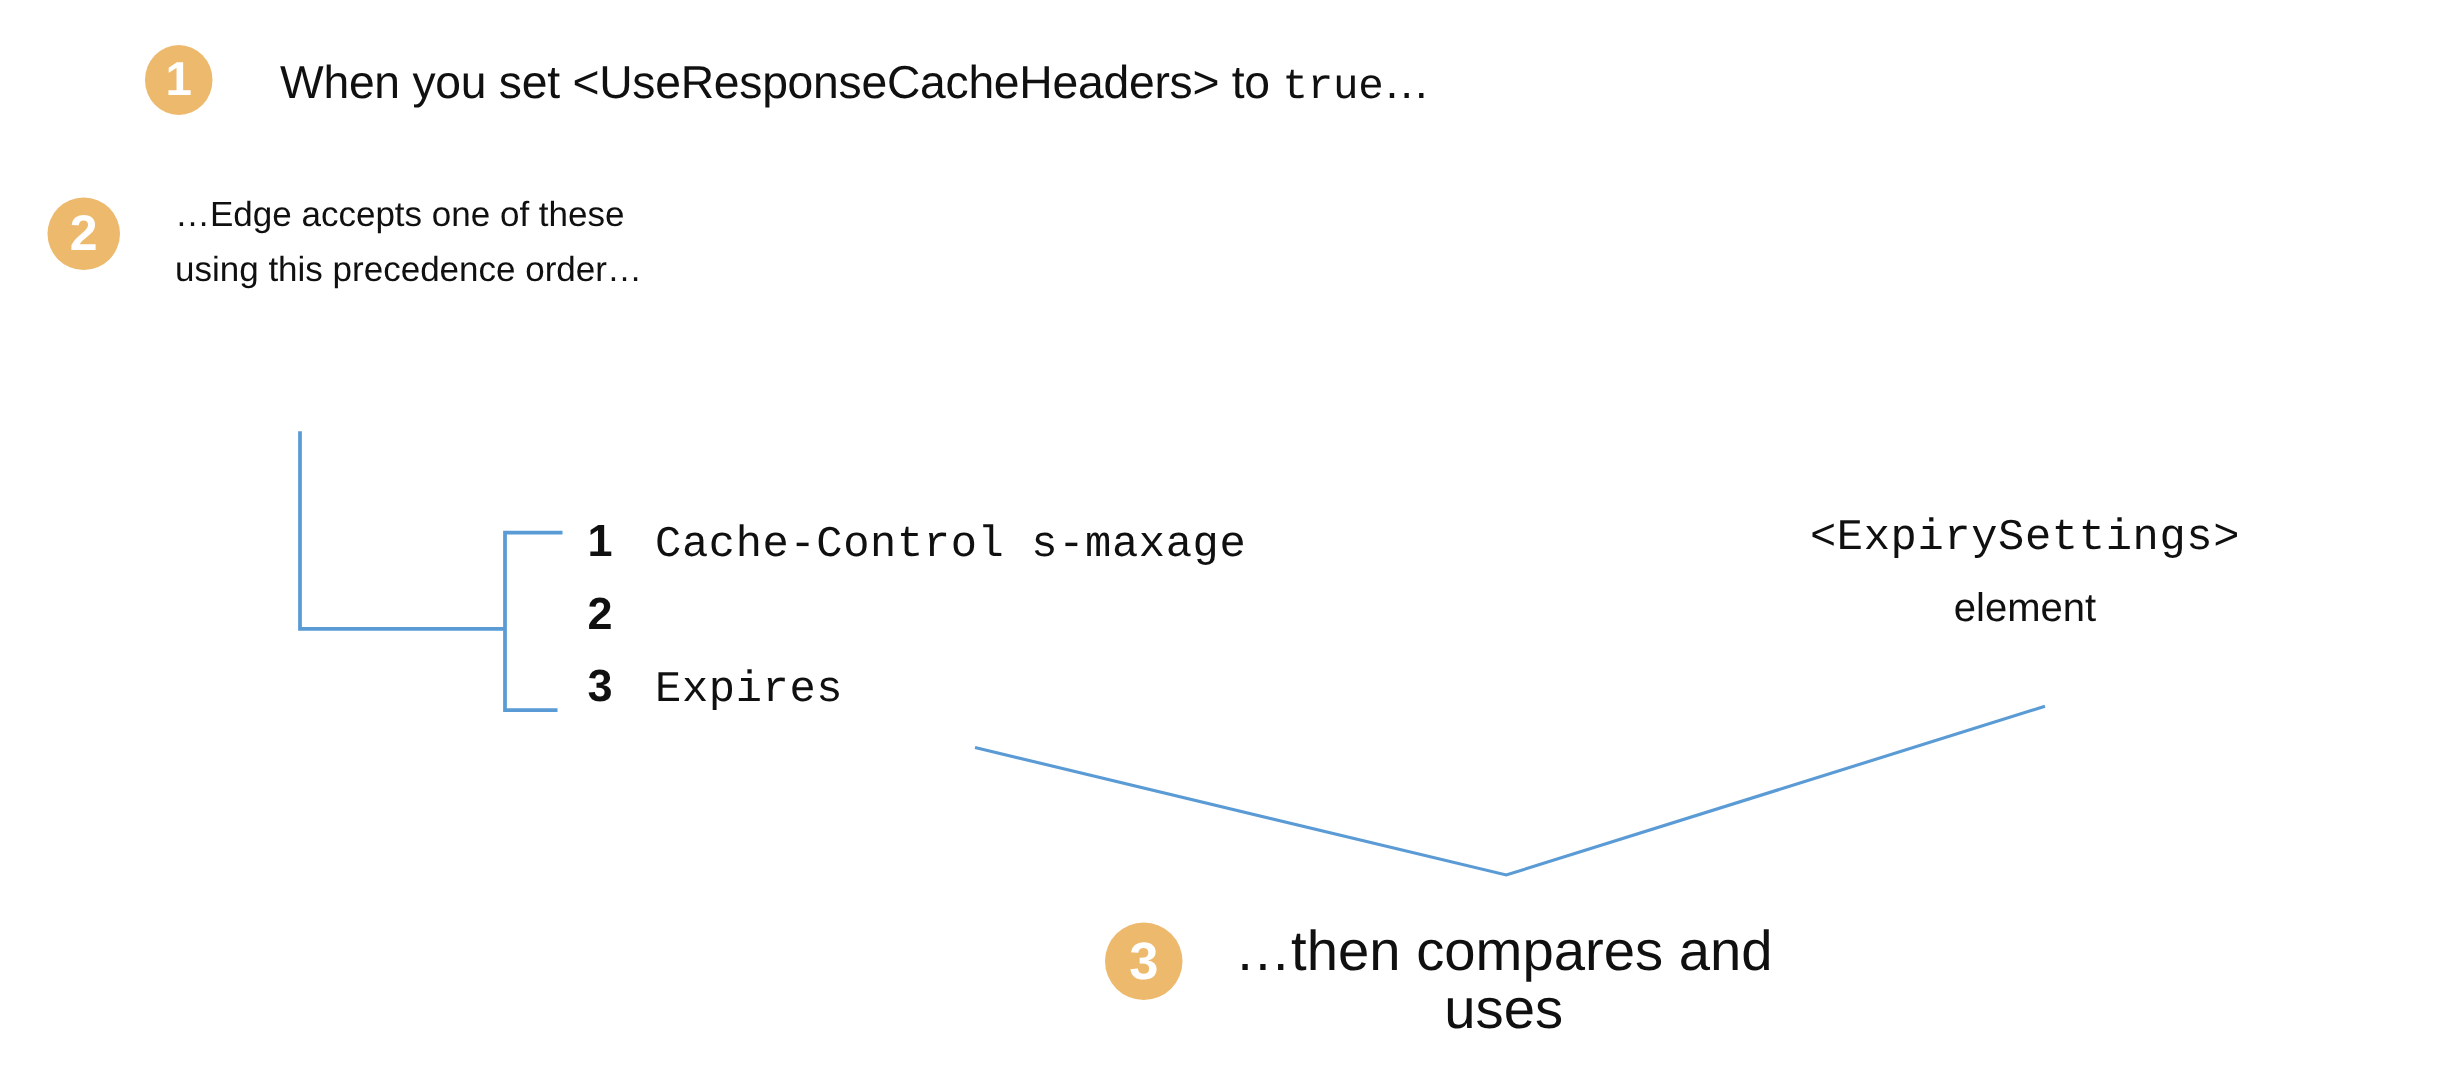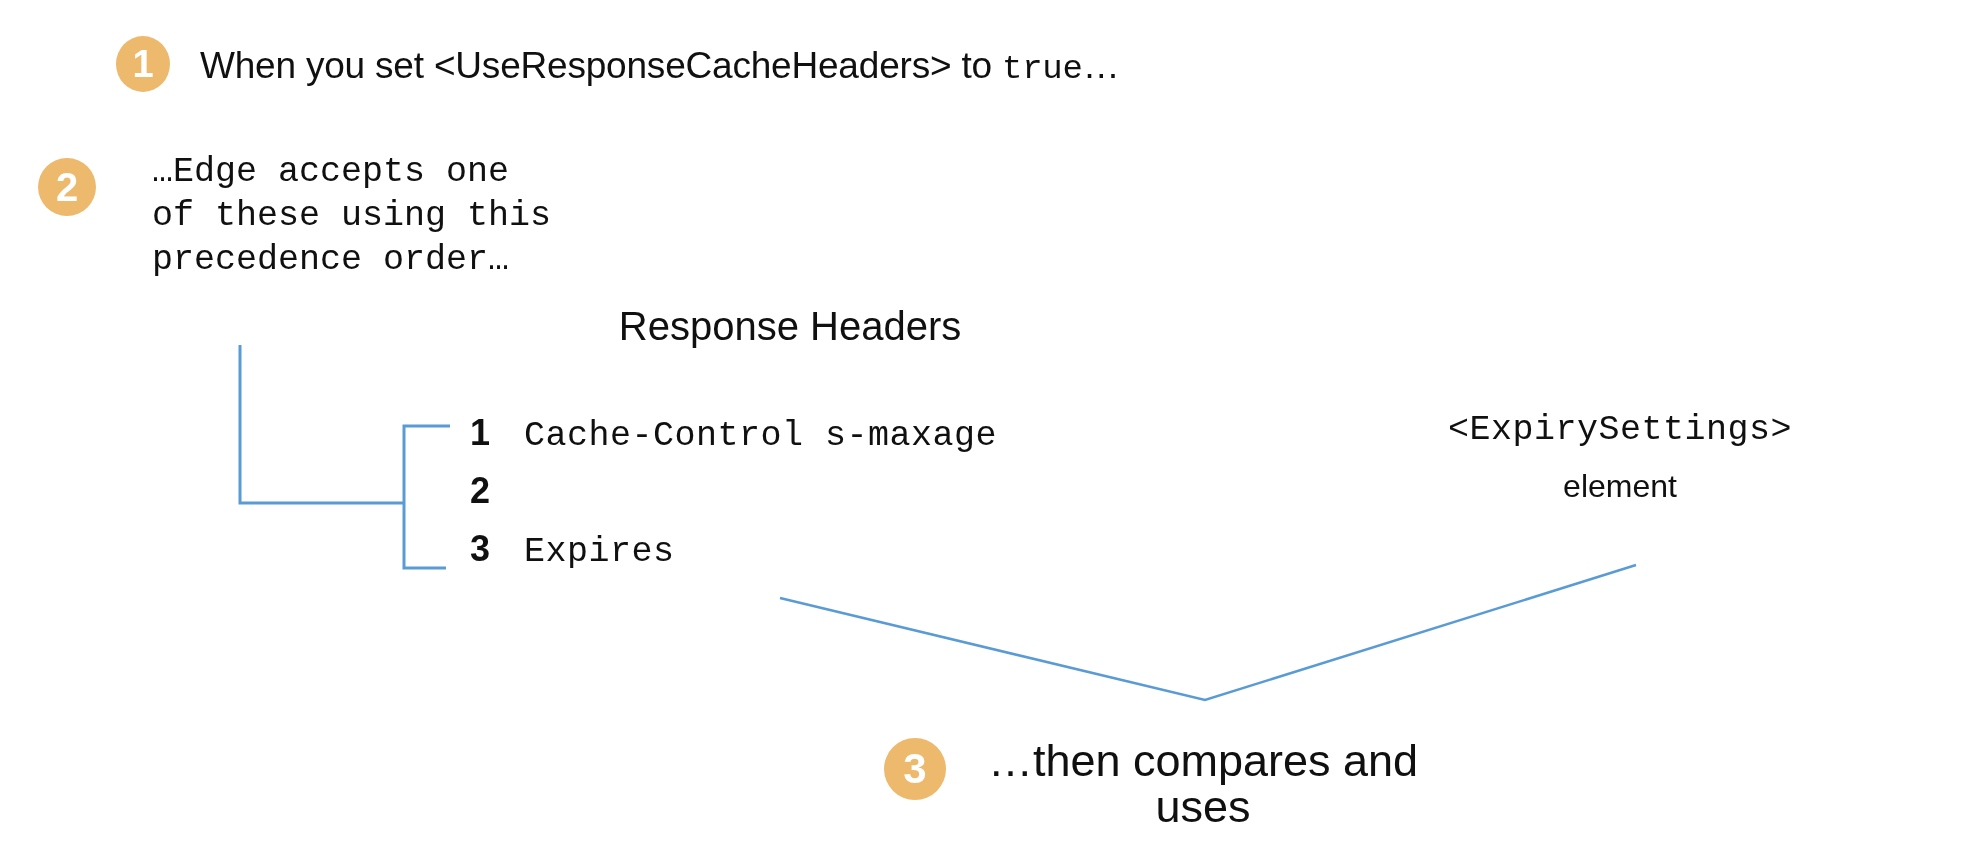--- a/index.html
+++ b/index.html
@@ -69,37 +69,36 @@
   }
   .mono {
     font-family: "Liberation Mono", "DejaVu Sans Mono", monospace;
   }
   .sans {
     font-family: "Liberation Sans", sans-serif;
   }
 
   
   #callout-1-text {
-    left: 200px;
+    left: 224px;
     top: 40px;
     font-size: 37px;
     line-height: 52px;
     letter-spacing: -0.2px;
   }
   #callout-1-text .mono { font-size: 34px; }
 
   
   #callout-2-text {
-    left: 152px;
+    left: 140px;
     top: 150px;
-    font-size: 35px;
+    font-size: 28px;
     line-height: 44px;
     white-space: normal;
     width: 420px;
-    font-family: Liberation Mono, monospace;
   }
 
   
   .column-heading {
     position: absolute;
     font-size: 40px;
     line-height: 48px;
     text-align: center;
     white-space: pre;
   }
@@ -182,21 +181,20 @@
   </svg>
 
   <div class="badge" id="badge-1">1</div>
 
   <div class="txt sans" id="callout-1-text"><span>When you set &lt;UseResponseCacheHeaders&gt; to </span><span class="mono">true</span><span>…</span></div>
 
   <div class="badge" id="badge-2">2</div>
 
   <div class="txt sans" id="callout-2-text">…Edge accepts one of these using this precedence order…</div>
 
-  <div class="column-heading sans" id="heading-response-headers">Response Headers</div>
 
   <div id="precedence-list">
 
     <div class="list-row">
       <span class="list-num">1</span>
       <span class="list-item-text">Cache-Control s-maxage</span>
     </div>
 
     <div class="list-row">
       <span class="list-num">2</span>

